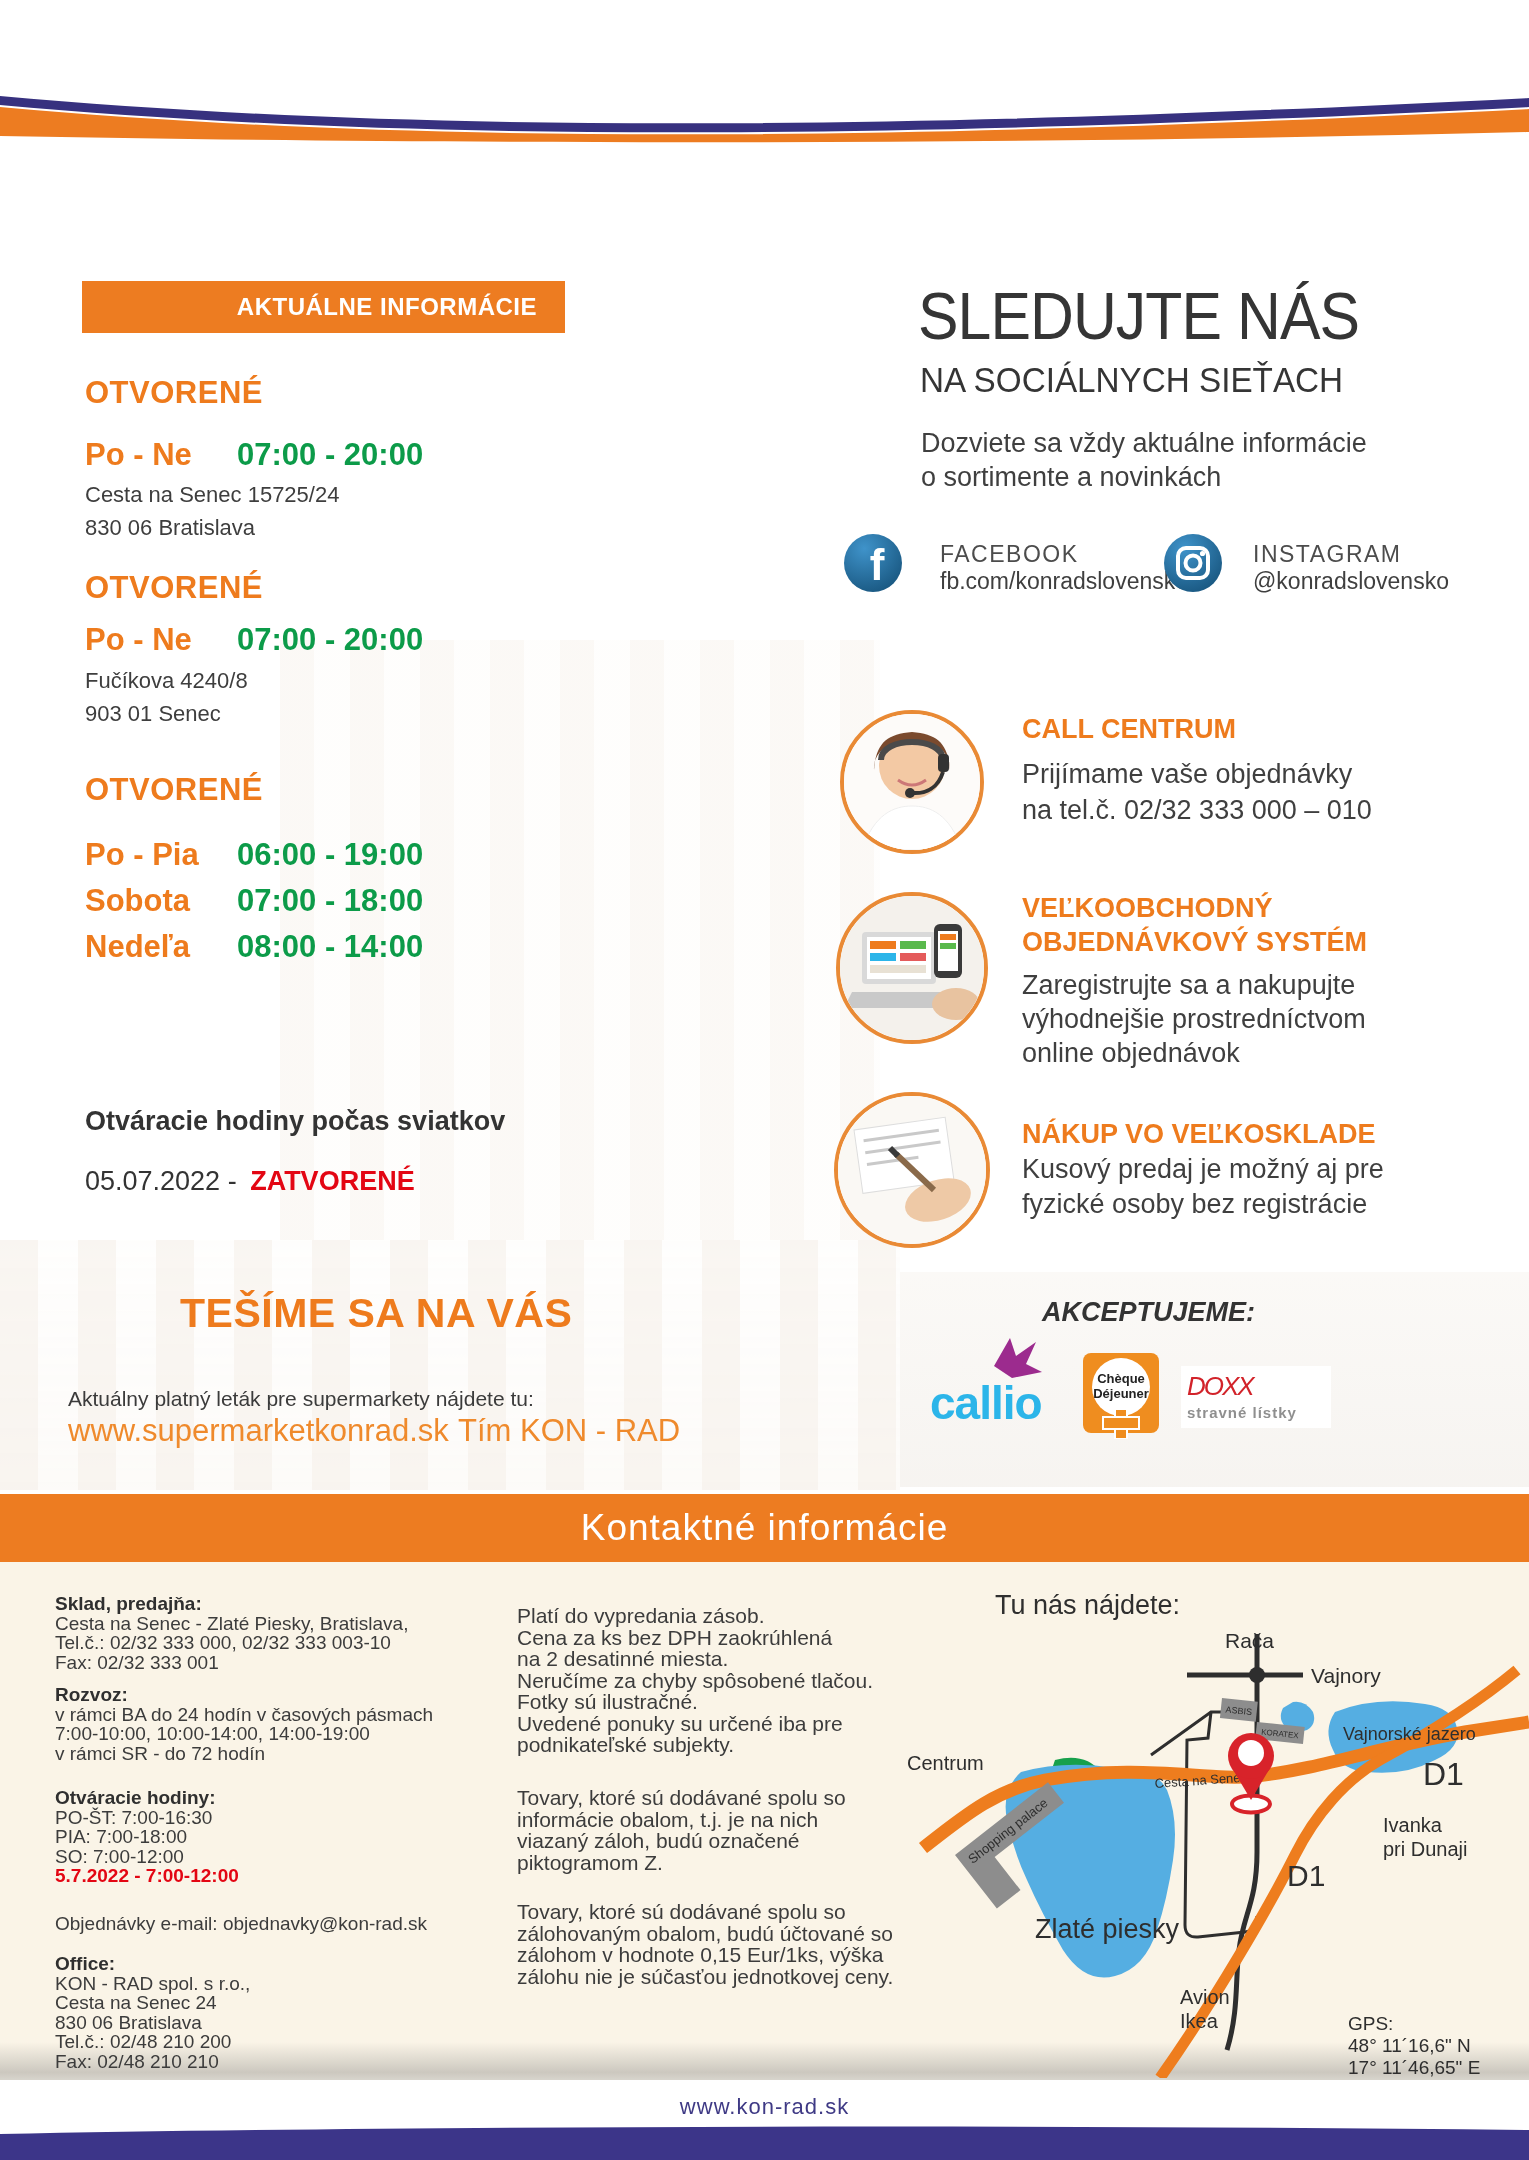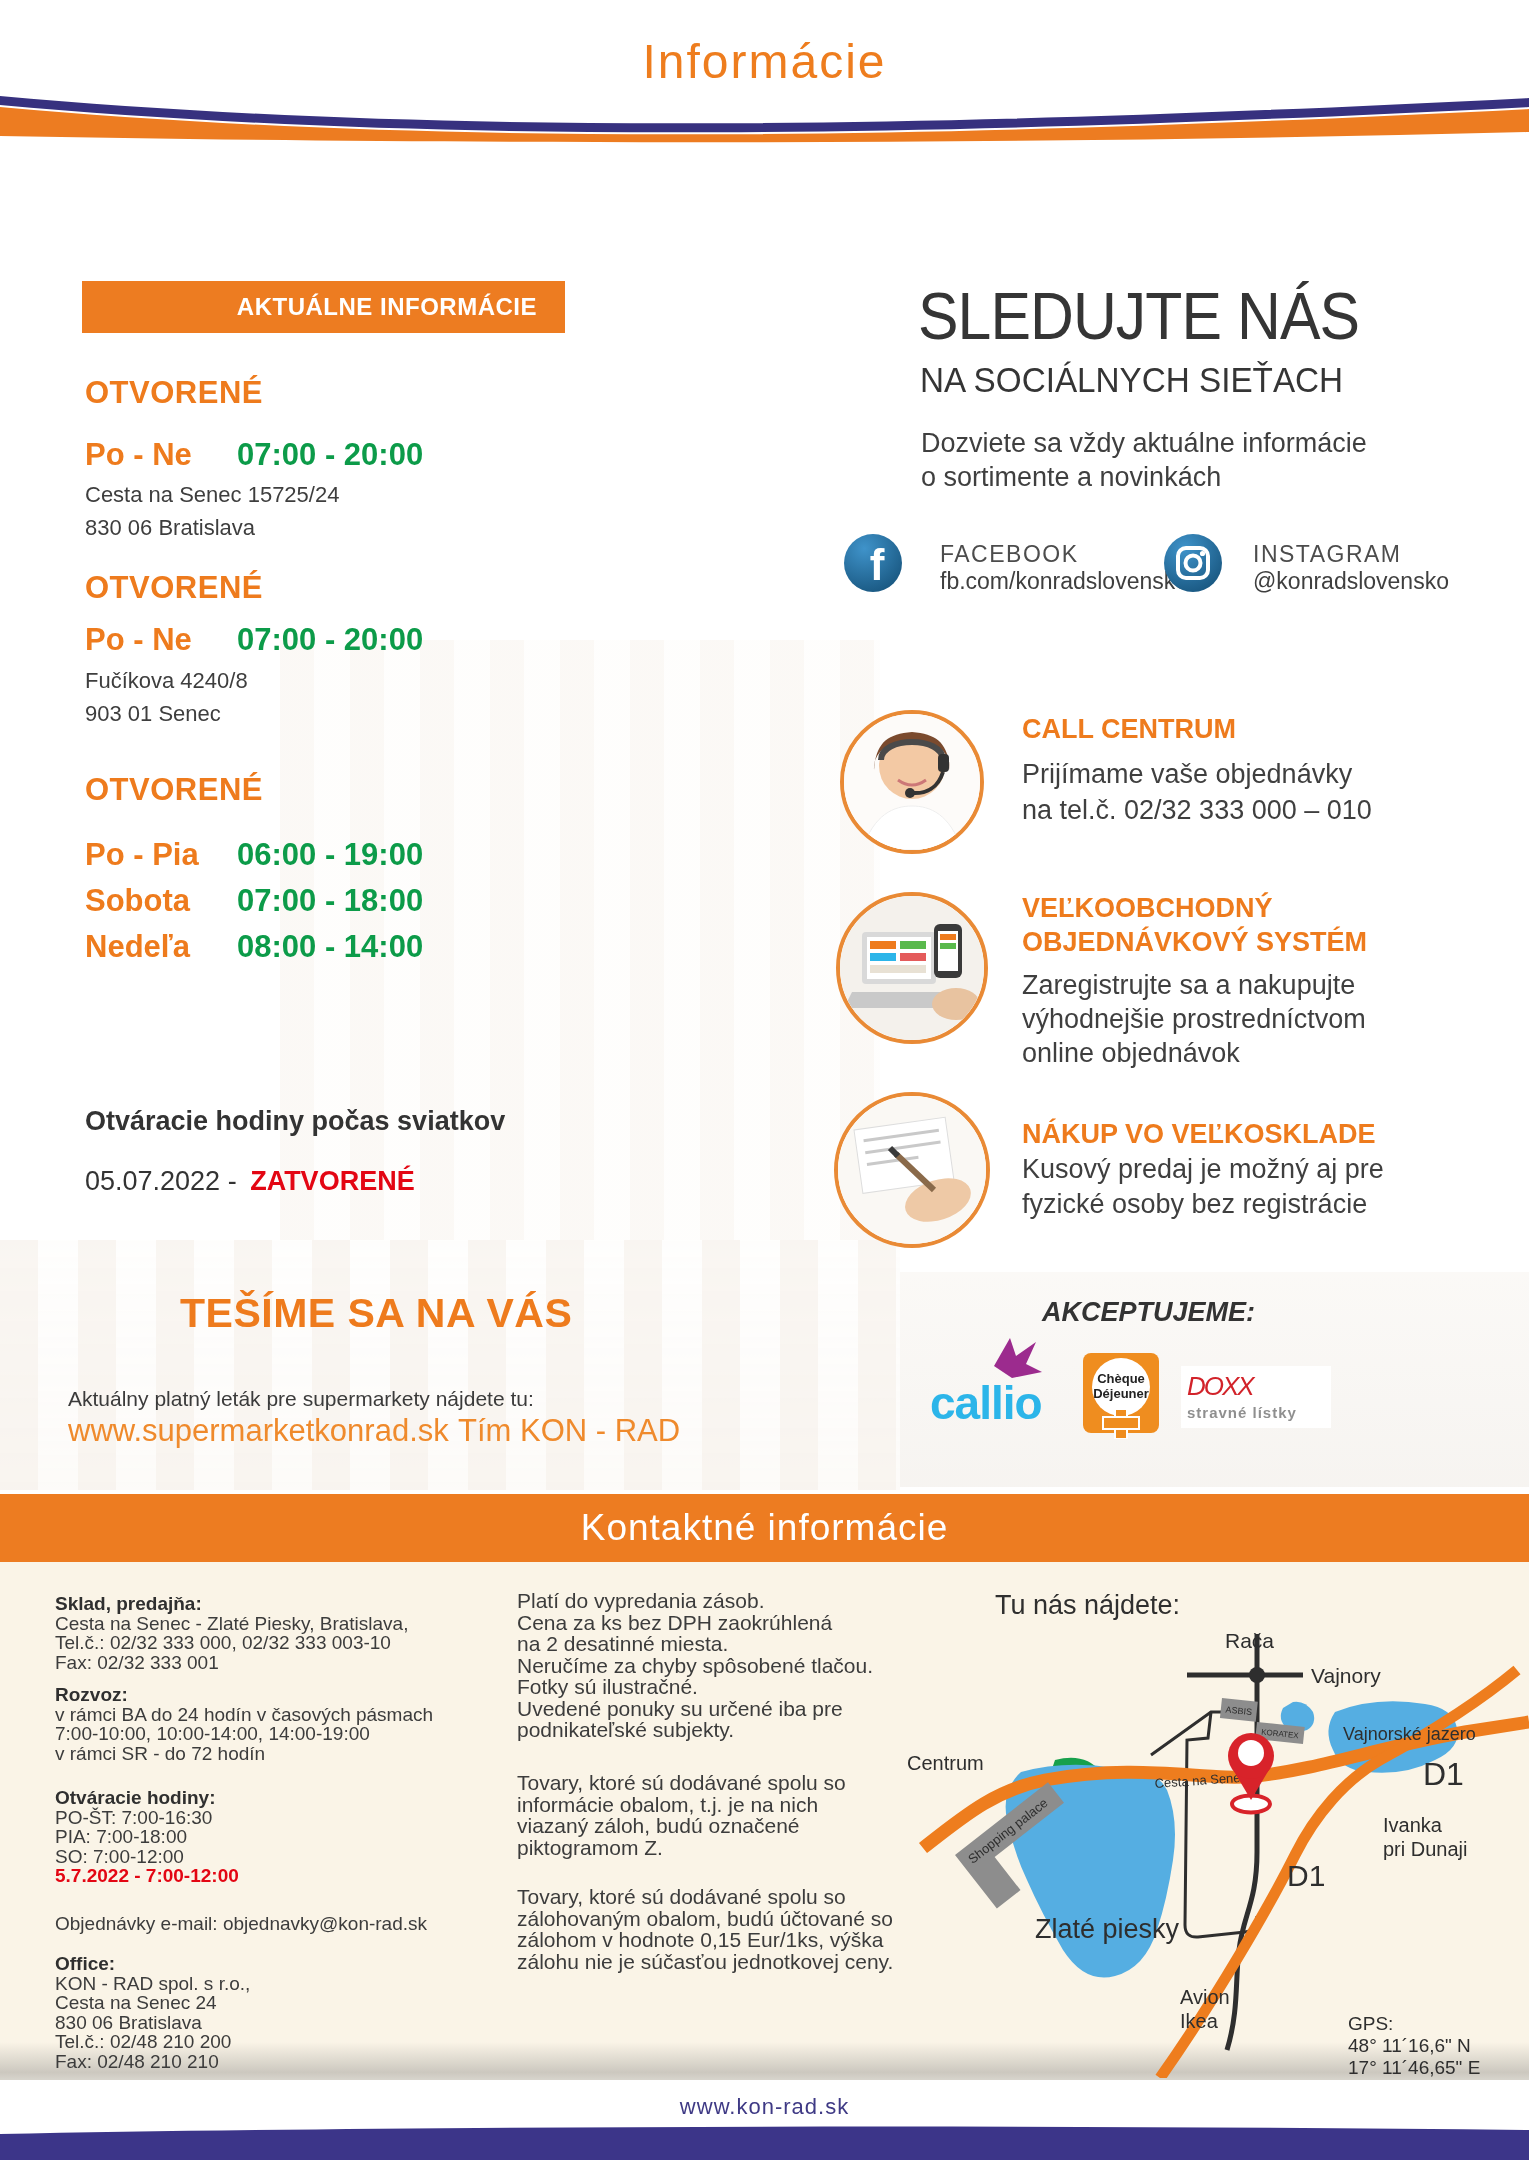--- a/index.html
+++ b/index.html
@@ -65,36 +65,35 @@
   
   .contact-bar{position:absolute;left:0;top:1494px;width:1529px;height:68px;background:#ed7c21;
     display:flex;align-items:center;justify-content:center;}
   .contact-bar span{color:#fff;font-size:37px;font-weight:400;letter-spacing:1px;}
   .contact-bg{position:absolute;left:0;top:1562px;width:1529px;height:518px;background:#faf4e7;}
   .contact-shade{position:absolute;left:0;top:2042px;width:1529px;height:38px;z-index:1;
     background:linear-gradient(rgba(250,244,231,0),#ccc8bf 80%,#d8d5cd);}
   .ccol{position:absolute;z-index:2;font-size:19px;line-height:19.5px;color:#3c3c3c;}
   .ccol b{font-weight:bold;color:#2f2f2f;}
   .ccol .redline{color:#e30613;font-weight:bold;}
-  .ccol2{font-size:21px;line-height:21.5px;}
+  .ccol2{font-size:21px;line-height:21.5px;margin-top:15px;}
   .map-title{position:absolute;left:995px;top:1590px;font-size:27px;font-weight:500;color:#2f2f2f;z-index:2;}
   .map-svg{position:absolute;left:905px;top:1620px;z-index:2;}
   .map-svg text{font-family:"Liberation Sans",sans-serif;fill:#2e2e2e;}
 
   
   .footer-url{position:absolute;left:0;top:2094px;width:1529px;text-align:center;z-index:3;
     font-size:22px;color:#3f3a85;letter-spacing:1px;}
   .footer-band{position:absolute;left:0;top:2118px;z-index:2;}
 </style>
 </head>
 <body>
 
 <div class="page">
 
-  <div class="header-title">Informácie</div>
   <svg class="wave-svg" width="1529" height="62" viewBox="0 0 1529 62">
     <path d="M0,10 C380,44 820,48 1529,12 L1529,21 C820,57 380,53 0,19 Z" fill="#37317f"></path>
     <path d="M0,21 C380,55 820,59 1529,23 L1529,46 C1000,60 420,58 0,50 Z" fill="#ed7c21"></path>
   </svg>
 
   <div class="bg-hint bg0"></div>
   <div class="bg-hint bg1"></div>
   <div class="bg-hint bg2"></div>
 
   <div class="banner">

